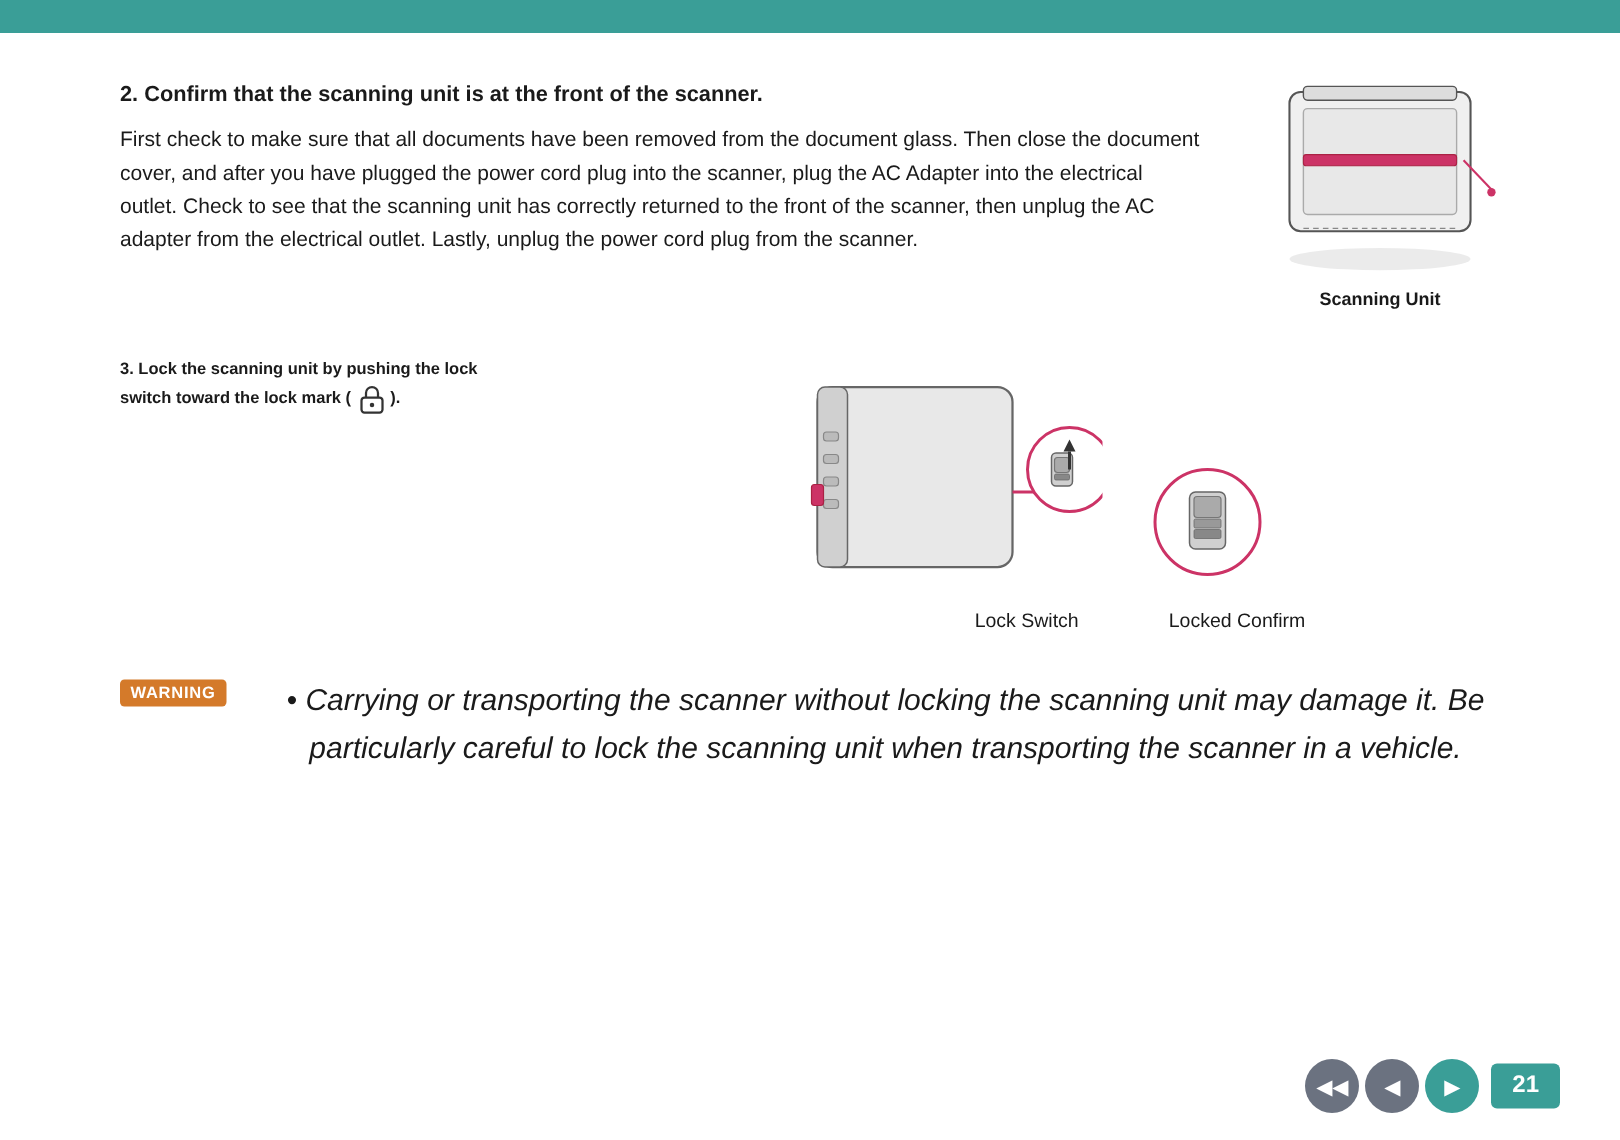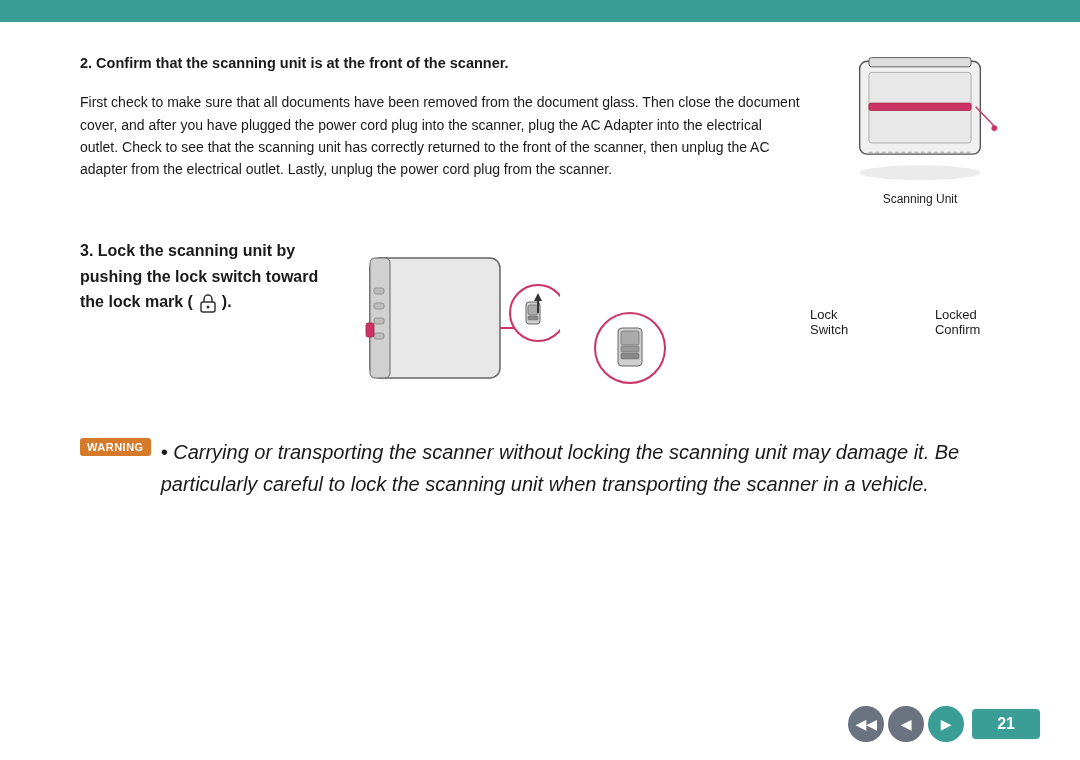--- a/index.html
+++ b/index.html
@@ -35,21 +35,21 @@
     .step2-text {
       flex: 1;
       font-size: 14px;
       line-height: 1.6;
       color: #1a1a1a;
     }
 
     .step2-text .heading {
       font-weight: bold;
       font-size: 14.5px;
-      margin-bottom: 16px;
+      margin-bottom: 6px;
       display: block;
     }
 
     .step2-image {
       width: 200px;
       flex-shrink: 0;
       display: flex;
       flex-direction: column;
       align-items: center;
       gap: 8px;
@@ -62,56 +62,56 @@
     }
 
     .scanner-label {
       font-size: 12px;
       color: #1a1a1a;
       text-align: left;
       line-height: 1.5;
     }
 
     .scanner-label .label-title {
-      font-weight: normal;
+      font-weight: bold;
     }
 
     
     .step3 {
       display: flex;
       gap: 20px;
       margin-bottom: 30px;
       align-items: flex-start;
     }
 
     .step3-text {
       width: 260px;
       flex-shrink: 0;
       font-size: 14px;
       line-height: 1.6;
       color: #1a1a1a;
     }
 
     .step3-text .heading {
       font-weight: bold;
-      font-size: 16px;
+      font-size: 11px;
     }
 
     .lock-icon-inline {
       display: inline-block;
       width: 18px;
       height: 20px;
       vertical-align: middle;
       margin-left: 2px;
     }
 
     .step3-images {
       flex: 1;
       display: flex;
-      flex-direction: row;
+      flex-direction: column;
       align-items: center;
     }
 
     .step3-diagram {
       display: flex;
       align-items: flex-end;
       gap: 30px;
       margin-bottom: 8px;
     }
 
@@ -122,20 +122,21 @@
       color: #1a1a1a;
       padding-left: 140px;
     }
 
     
     .warning-section {
       display: flex;
       align-items: flex-start;
       gap: 10px;
       margin-top: 10px;
+      text-align: center;
     }
 
     .warning-badge {
       background: #d47a2a;
       color: #ffffff;
       font-weight: bold;
       font-size: 11px;
       padding: 3px 7px;
       border-radius: 3px;
       flex-shrink: 0;
@@ -176,21 +177,21 @@
 
     .nav-btn.teal {
       background: #3a9e97;
     }
 
     .page-number {
       background: #3a9e97;
       color: white;
       font-weight: bold;
       font-size: 16px;
-      padding: 6px 25px;
+      padding: 6px 14px;
       border-radius: 4px;
       margin-left: 4px;
     }
 
     
     svg { display: block; }
   </style>
 </head>
 <body>
 

